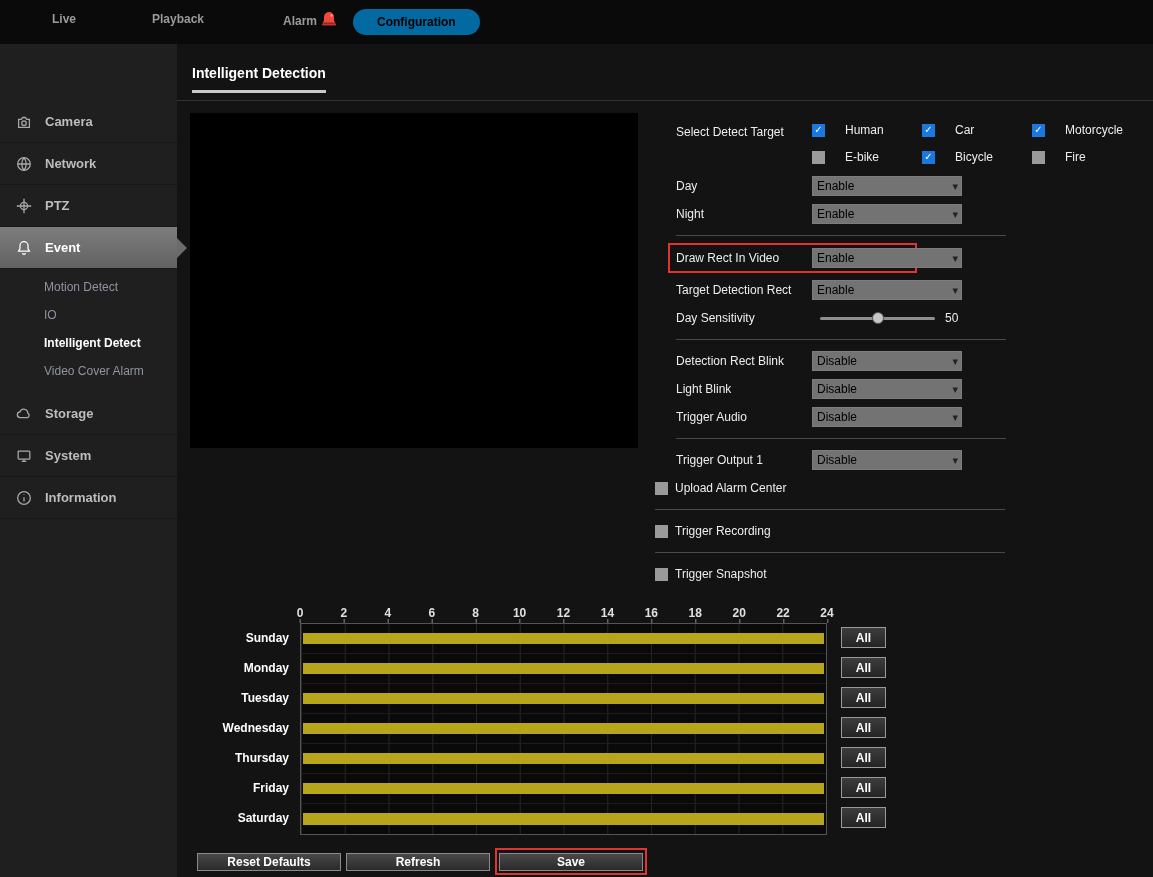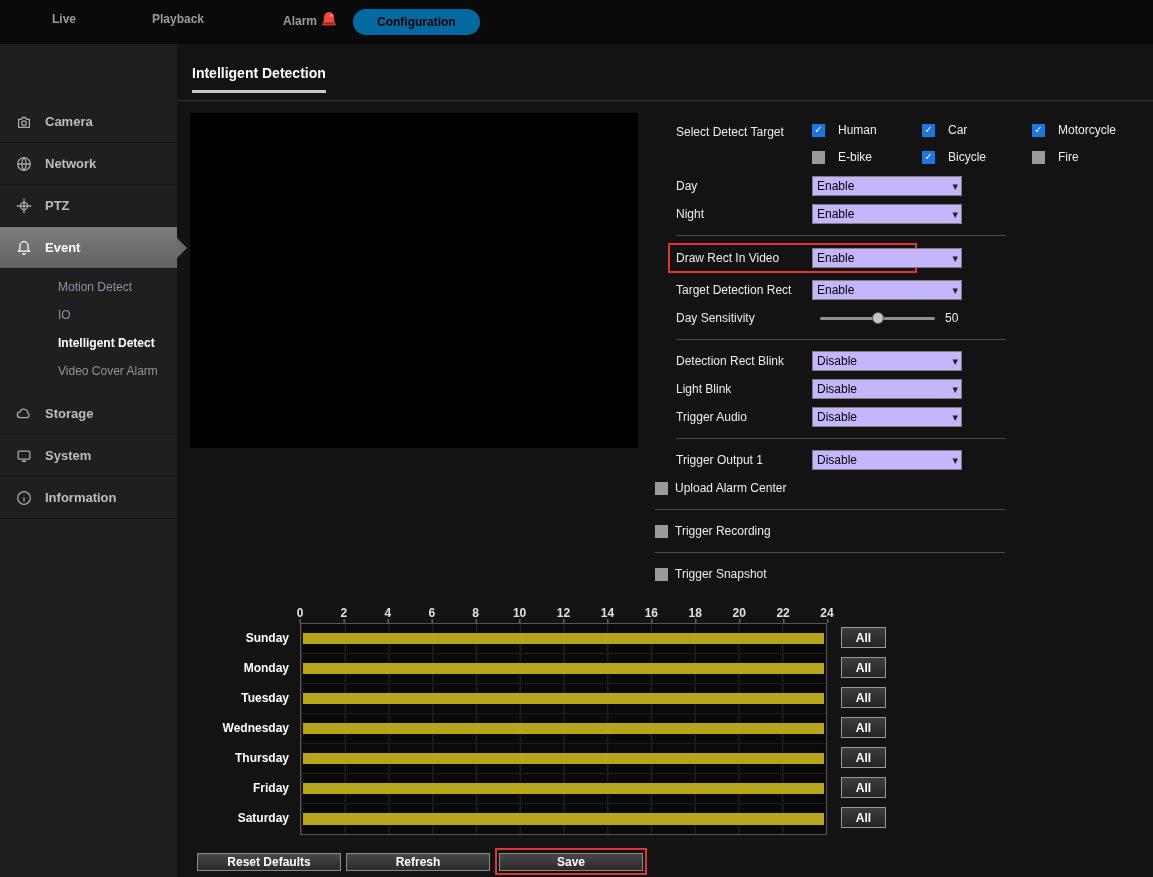--- a/index.html
+++ b/index.html
@@ -18,39 +18,39 @@
   .tab-config { left:353px; top:9px; background:#0369a1; color:#000; border-radius:13px; padding:6px 24px; }
   
   .sidebar { position:absolute; top:44px; left:0; width:177px; bottom:0; background:#1f1f1f; z-index:4; }
   .side-spacer { height:57px; }
   .side-item { position:relative; height:42px; display:flex; align-items:center; color:#bdbdbd; font-size:13px; font-weight:bold; cursor:pointer; border-bottom:1px solid #181818; }
   .side-item .s-icon { width:18px; height:18px; margin:0 12px 0 15px; color:#a9a9a9; flex:0 0 18px; }
   .side-item.active { background:linear-gradient(#7d7d7d,#626262); color:#ffffff; }
   .side-item.active .s-icon { color:#ffffff; }
   .side-item.active::after { content:""; position:absolute; right:-10px; top:50%; transform:translateY(-50%); border-top:10px solid transparent; border-bottom:10px solid transparent; border-left:10px solid #6b6b6b; }
   .side-sub { padding:4px 0 8px 0; }
-  .side-subitem { height:28px; line-height:28px; padding-left:58px; font-size:12px; color:#8f93a2; cursor:pointer; }
+  .side-subitem { height:28px; line-height:28px; padding-left:44px; font-size:12px; color:#8f93a2; cursor:pointer; }
   .side-subitem.active { color:#ffffff; font-weight:bold; }
   
   .main { position:absolute; top:44px; left:177px; right:0; bottom:0; background:#131313; }
   .page-header { height:57px; border-bottom:1px solid #333; padding:20px 0 12px 15px; }
   .page-title { display:inline-block; font-size:14px; font-weight:bold; color:#fff; padding-bottom:9px; border-bottom:3px solid #c9c9c9; }
   .top-section { display:flex; margin:12px 0 0 13px; }
   .video-box { width:448px; height:335px; background:#000; flex:0 0 448px; }
   
   .form-col { margin-left:38px; width:450px; }
   .form-row { display:flex; align-items:center; height:28px; }
   .f-label { width:136px; font-size:12px; color:#ededed; flex:0 0 136px; }
   .select-wrap { position:relative; display:inline-block; width:150px; height:20px; }
-  .select-wrap select { width:150px; height:20px; font-family:"Liberation Sans",sans-serif; font-size:12px; color:#000; background:#c4b5fd; border:1px solid #7d7d7d; appearance:none; -webkit-appearance:none; padding:0 18px 0 4px; border-radius:0; }
+  .select-wrap select { width:150px; height:20px; font-family:"Liberation Sans",sans-serif; font-size:12px; color:#000; background:#737373; border:1px solid #7d7d7d; appearance:none; -webkit-appearance:none; padding:0 18px 0 4px; border-radius:0; }
   .select-wrap::after { content:"▾"; position:absolute; right:4px; top:50%; transform:translateY(-50%); color:#222; font-size:11px; pointer-events:none; }
   .target-row { align-items:flex-start; padding-top:8px; height:auto; }
   .target-row .f-label { padding-top:4px; }
   .cb-grid { display:grid; grid-template-columns:110px 110px 120px; row-gap:9px; }
-  .cb-opt { display:flex; align-items:center; gap:13px; font-size:12px; color:#ededed; cursor:pointer; height:18px; }
+  .cb-opt { display:flex; align-items:center; gap:20px; font-size:12px; color:#ededed; cursor:pointer; height:18px; }
   .cb { width:13px; height:13px; background:#9a9a9a; flex:0 0 13px; display:flex; align-items:center; justify-content:center; font-size:10px; color:#fff; }
   .cb.checked { background:#1a78e0; }
   .cb.checked::before { content:"✓"; line-height:1; }
   .sep { width:330px; height:1px; background:#4a4a4a; margin:7px 0; }
   .sep.wide { width:350px; margin-left:-21px; }
   .hl-red { border:2px solid #e23333; width:249px; padding:1px 6px; margin:3px 0 3px -8px; }
   .hl-red .form-row { height:24px; }
   .slider { position:relative; width:115px; height:12px; margin-right:10px; }
   .slider .track { position:absolute; left:0; right:0; top:5px; height:3px; background:#8f8f8f; border-radius:2px; }
   .slider .thumb { position:absolute; left:50%; top:0; transform:translateX(-50%); width:12px; height:12px; border-radius:50%; background:#c6c6c6; border:1px solid #555; }

